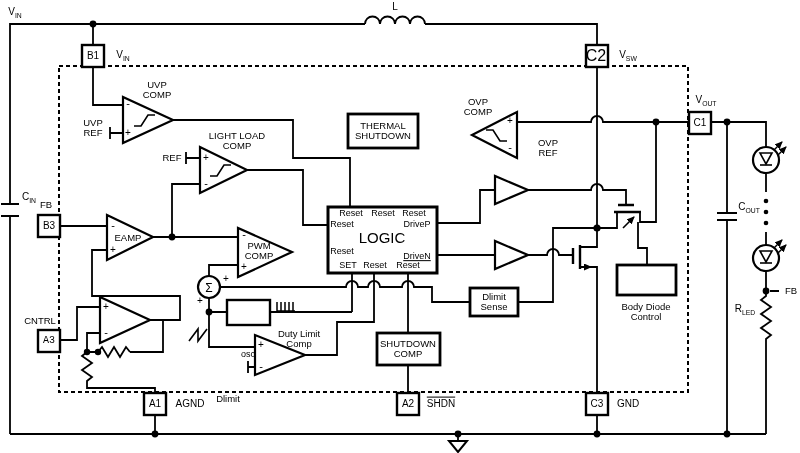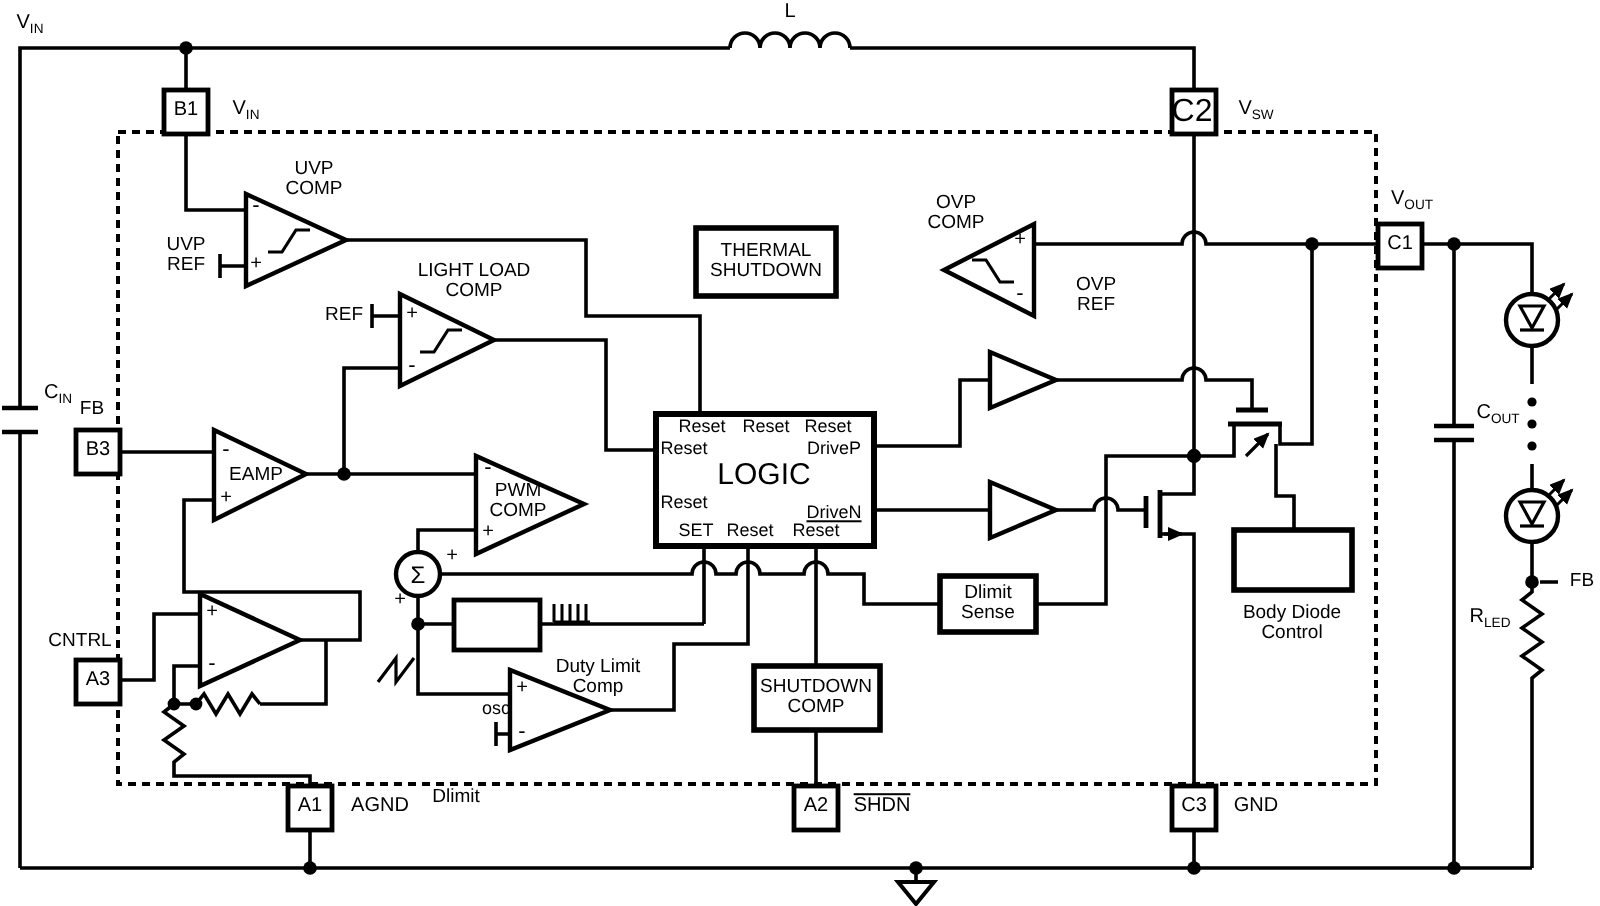--- a/index.html
+++ b/index.html
@@ -152,21 +152,21 @@
       <div class="lbl" style="left: 15px; top: 13px; font-size: 10px;"><span>V</span><span class="sub">IN</span></div>
       <div class="lbl" style="left: 395px; top: 7px; font-size: 10px;"><span>L</span></div>
       <div class="lbl" style="left: 93px; top: 56px; font-size: 10px;"><span>B1</span></div>
       <div class="lbl" style="left: 123px; top: 56px; font-size: 10px;"><span>V</span><span class="sub">IN</span></div>
       <div class="lbl" style="left: 576px; top: 56px; font-size: 16px; padding-left: 40px;"><span>C2</span></div>
       <div class="lbl" style="left: 628px; top: 56px; font-size: 10px;"><span>V</span><span class="sub">SW</span></div>
       <div class="lbl" style="left: 700px; top: 123px; font-size: 10px;"><span>C1</span></div>
       <div class="lbl" style="left: 706px; top: 101px; font-size: 10px;"><span>V</span><span class="sub">OUT</span></div>
       <div class="lbl" style="left: 49px; top: 226px; font-size: 10px;"><span>B3</span></div>
       <div class="lbl" style="left: 46px; top: 205px;"><span>FB</span></div>
-      <div class="lbl" style="left: 49px; top: 341px; font-size: 10px;"><span>A3</span></div>
+      <div class="lbl" style="left: 49px; top: 341px; font-size: 10px; font-family: Liberation Mono, monospace;"><span>A3</span></div>
       <div class="lbl" style="left: 40px; top: 321px;"><span>CNTRL</span></div>
       <div class="lbl" style="left: 155px; top: 404px; font-size: 10px;"><span>A1</span></div>
       <div class="lbl" style="left: 190px; top: 404px; font-size: 10px;"><span>AGND</span></div>
       <div class="lbl" style="left: 408px; top: 404px; font-size: 10px;"><span>A2</span></div>
       <div class="lbl ov" style="left: 441px; top: 404px; font-size: 10px;"><span>SHDN</span></div>
       <div class="lbl" style="left: 597px; top: 404px; font-size: 10px;"><span>C3</span></div>
       <div class="lbl" style="left: 628px; top: 404px; font-size: 10px;"><span>GND</span></div>
       <div class="lbl" style="left: 157px; top: 90px;">
         <div>UVP</div>
         <div>COMP</div>

